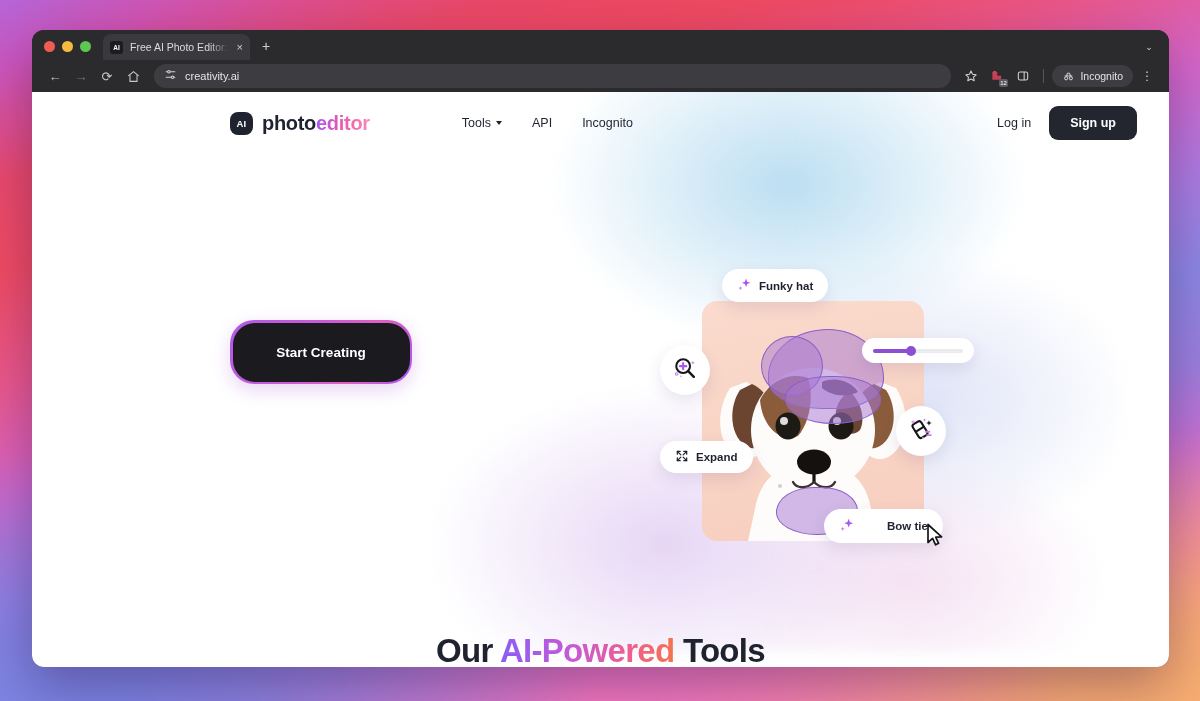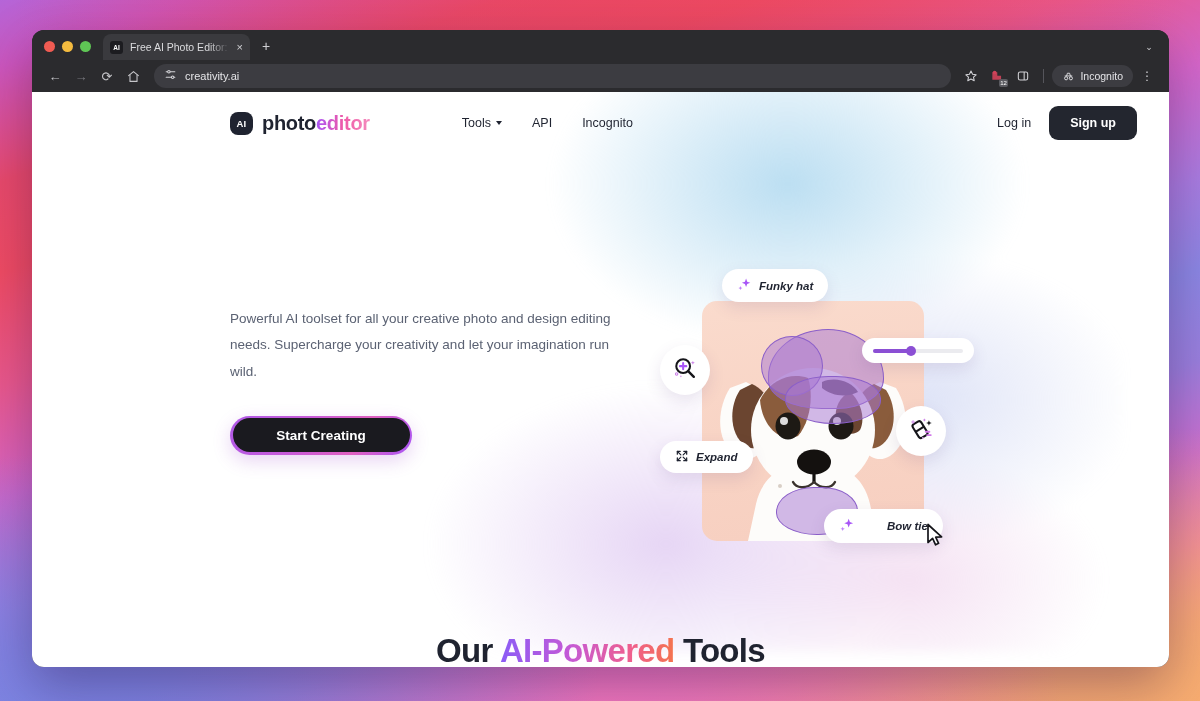--- a/index.html
+++ b/index.html
@@ -172,21 +172,21 @@
   }
   h1.hero-title .grad {
     background: linear-gradient(95deg,#a855f7 0%,#c45fd9 35%,#ef6aa6 70%,#f287b8 100%);
     -webkit-background-clip: text; background-clip: text; color: transparent;
   }
   p.hero-sub {
     margin-top: 25px; width: 382px;
     font-size: 13.5px; line-height: 1.95; color: #5b6273;
   }
   .cta-wrap {
-    margin-top: 31px; width: 182px; height: 39px; border-radius: 24px; padding: 2.5px;
+    margin-top: 39px; width: 182px; height: 64px; border-radius: 24px; padding: 2.5px;
     background: linear-gradient(120deg,#b05ae8 0%,#c85ad8 40%,#e060c0 70%,#a855f7 100%);
     box-shadow: 0 6px 18px rgba(150,60,200,.22);
   }
   .cta {
     width: 100%; height: 100%; border: none; border-radius: 22px;
     background: #1a1a1f; color: #fff; font-size: 13.5px; font-weight: 600;
   }
 
   
   .hero-visual { position: relative; margin-left: 52px; width: 320px; height: 300px; }
@@ -215,21 +215,21 @@
     border-radius: 46% 48% 50% 52%; box-sizing: border-box;
   }
   .shape-bow {
     left: 74px; top: 186px; width: 82px; height: 48px;
     border-radius: 46% 44% 48% 50% / 52% 50% 48% 46%;
   }
   .pill {
     position: absolute; display: flex; align-items: center; gap: 7px;
     background: #fff; border-radius: 19px; padding: 8px 15px;
     box-shadow: 0 6px 16px rgba(90,60,130,.13);
-    font-size: 11.5px; font-weight: 600; color: #1f2330; white-space: nowrap; font-style: italic;
+    font-size: 11.5px; font-weight: 600; color: #1f2330; white-space: nowrap;
   }
   .pill-funky { left: 20px; top: -12px; }
   .pill-expand { left: -42px; top: 160px; }
   .pill-bow { left: 122px; top: 228px; gap: 32px; }
   .circle-btn {
     position: absolute; width: 50px; height: 50px; border-radius: 50%;
     background: #fff; display: flex; align-items: center; justify-content: center;
     box-shadow: 0 6px 16px rgba(90,60,130,.13);
   }
   .circle-zoom { left: -42px; top: 64px; }
@@ -356,21 +356,20 @@
         <span class="nav-link">Incognito</span>
       </div>
       <div class="nav-right">
         <span class="login">Log in</span>
         <button class="signup">Sign up</button>
       </div>
     </div>
 
     <div class="hero">
       <div class="hero-left">
-        <p class="hero-sub">Powerful AI toolset for all your creative photo and design editing needs. Supercharge your creativity and let your imagination run wild.</p>
         <div class="cta-wrap">
           <button class="cta">Start Creating</button>
         </div>
       </div>
 
       <div class="hero-visual">
         <div class="photo-card">
           <svg class="dog" viewBox="0 0 206 215">
 
             <path d="M20 62 C6 84 6 116 26 130 C42 140 58 124 62 104 C66 84 50 62 36 56 Z" fill="#fdfcfa"></path>

